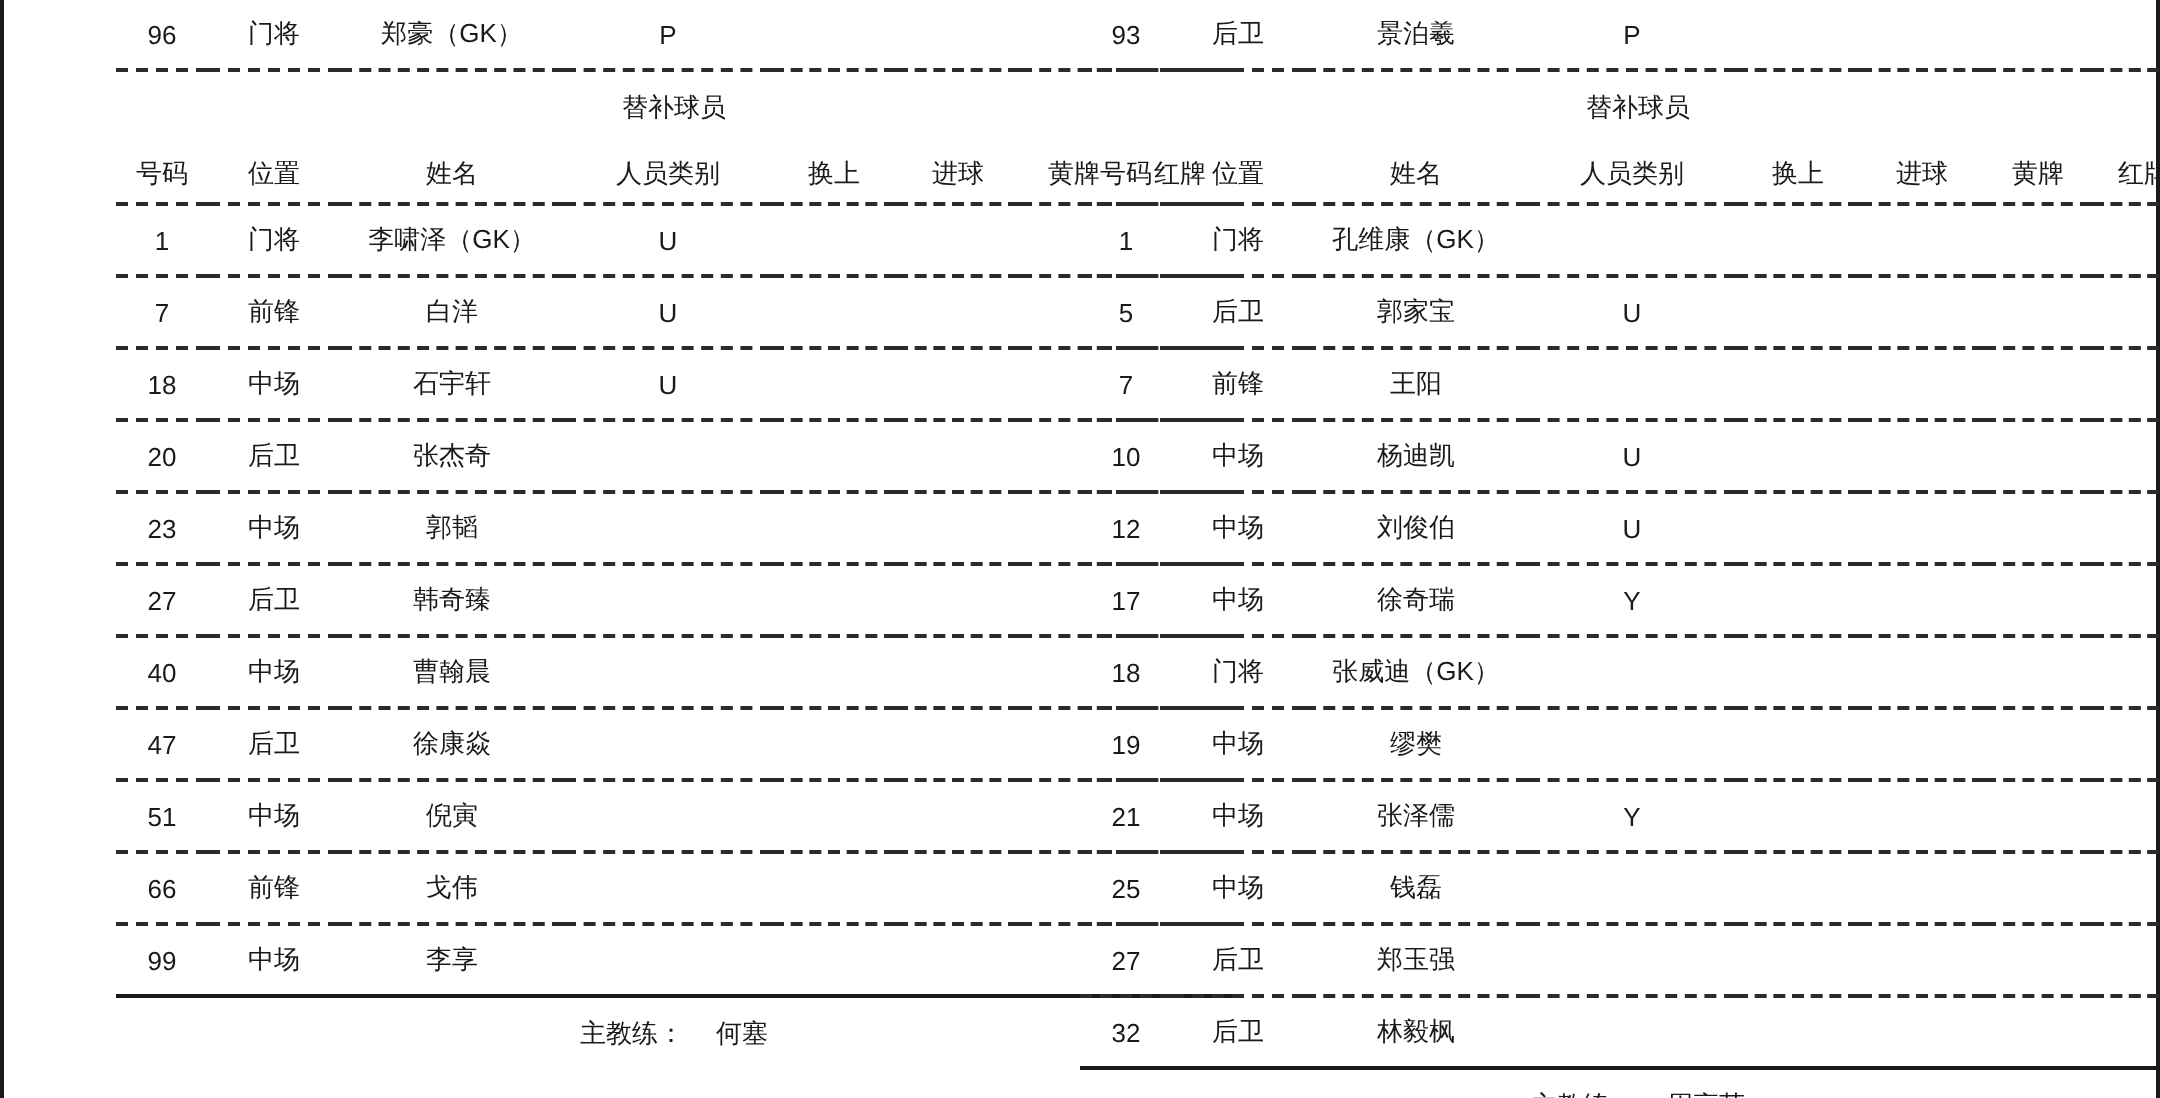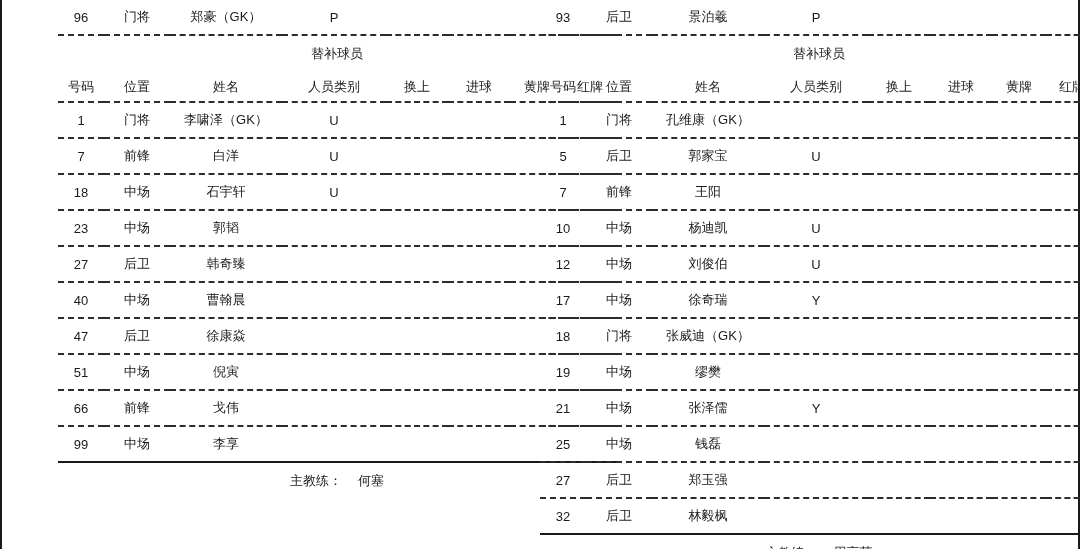--- a/index.html
+++ b/index.html
@@ -170,20 +170,30 @@
             <td>18</td>
             <td>中场</td>
             <td class="cell-name">石宇轩</td>
             <td class="cell-type">U</td>
             <td></td>
             <td></td>
             <td></td>
             <td></td>
           </tr>
           <tr class="r-body">
+            <td>20</td>
+            <td>后卫</td>
+            <td class="cell-name">张杰奇</td>
+            <td class="cell-type"></td>
+            <td></td>
+            <td></td>
+            <td></td>
+            <td></td>
+          </tr>
+          <tr class="r-body">
             <td>23</td>
             <td>中场</td>
             <td class="cell-name">郭韬</td>
             <td class="cell-type"></td>
             <td></td>
             <td></td>
             <td></td>
             <td></td>
           </tr>
           <tr class="r-body">

